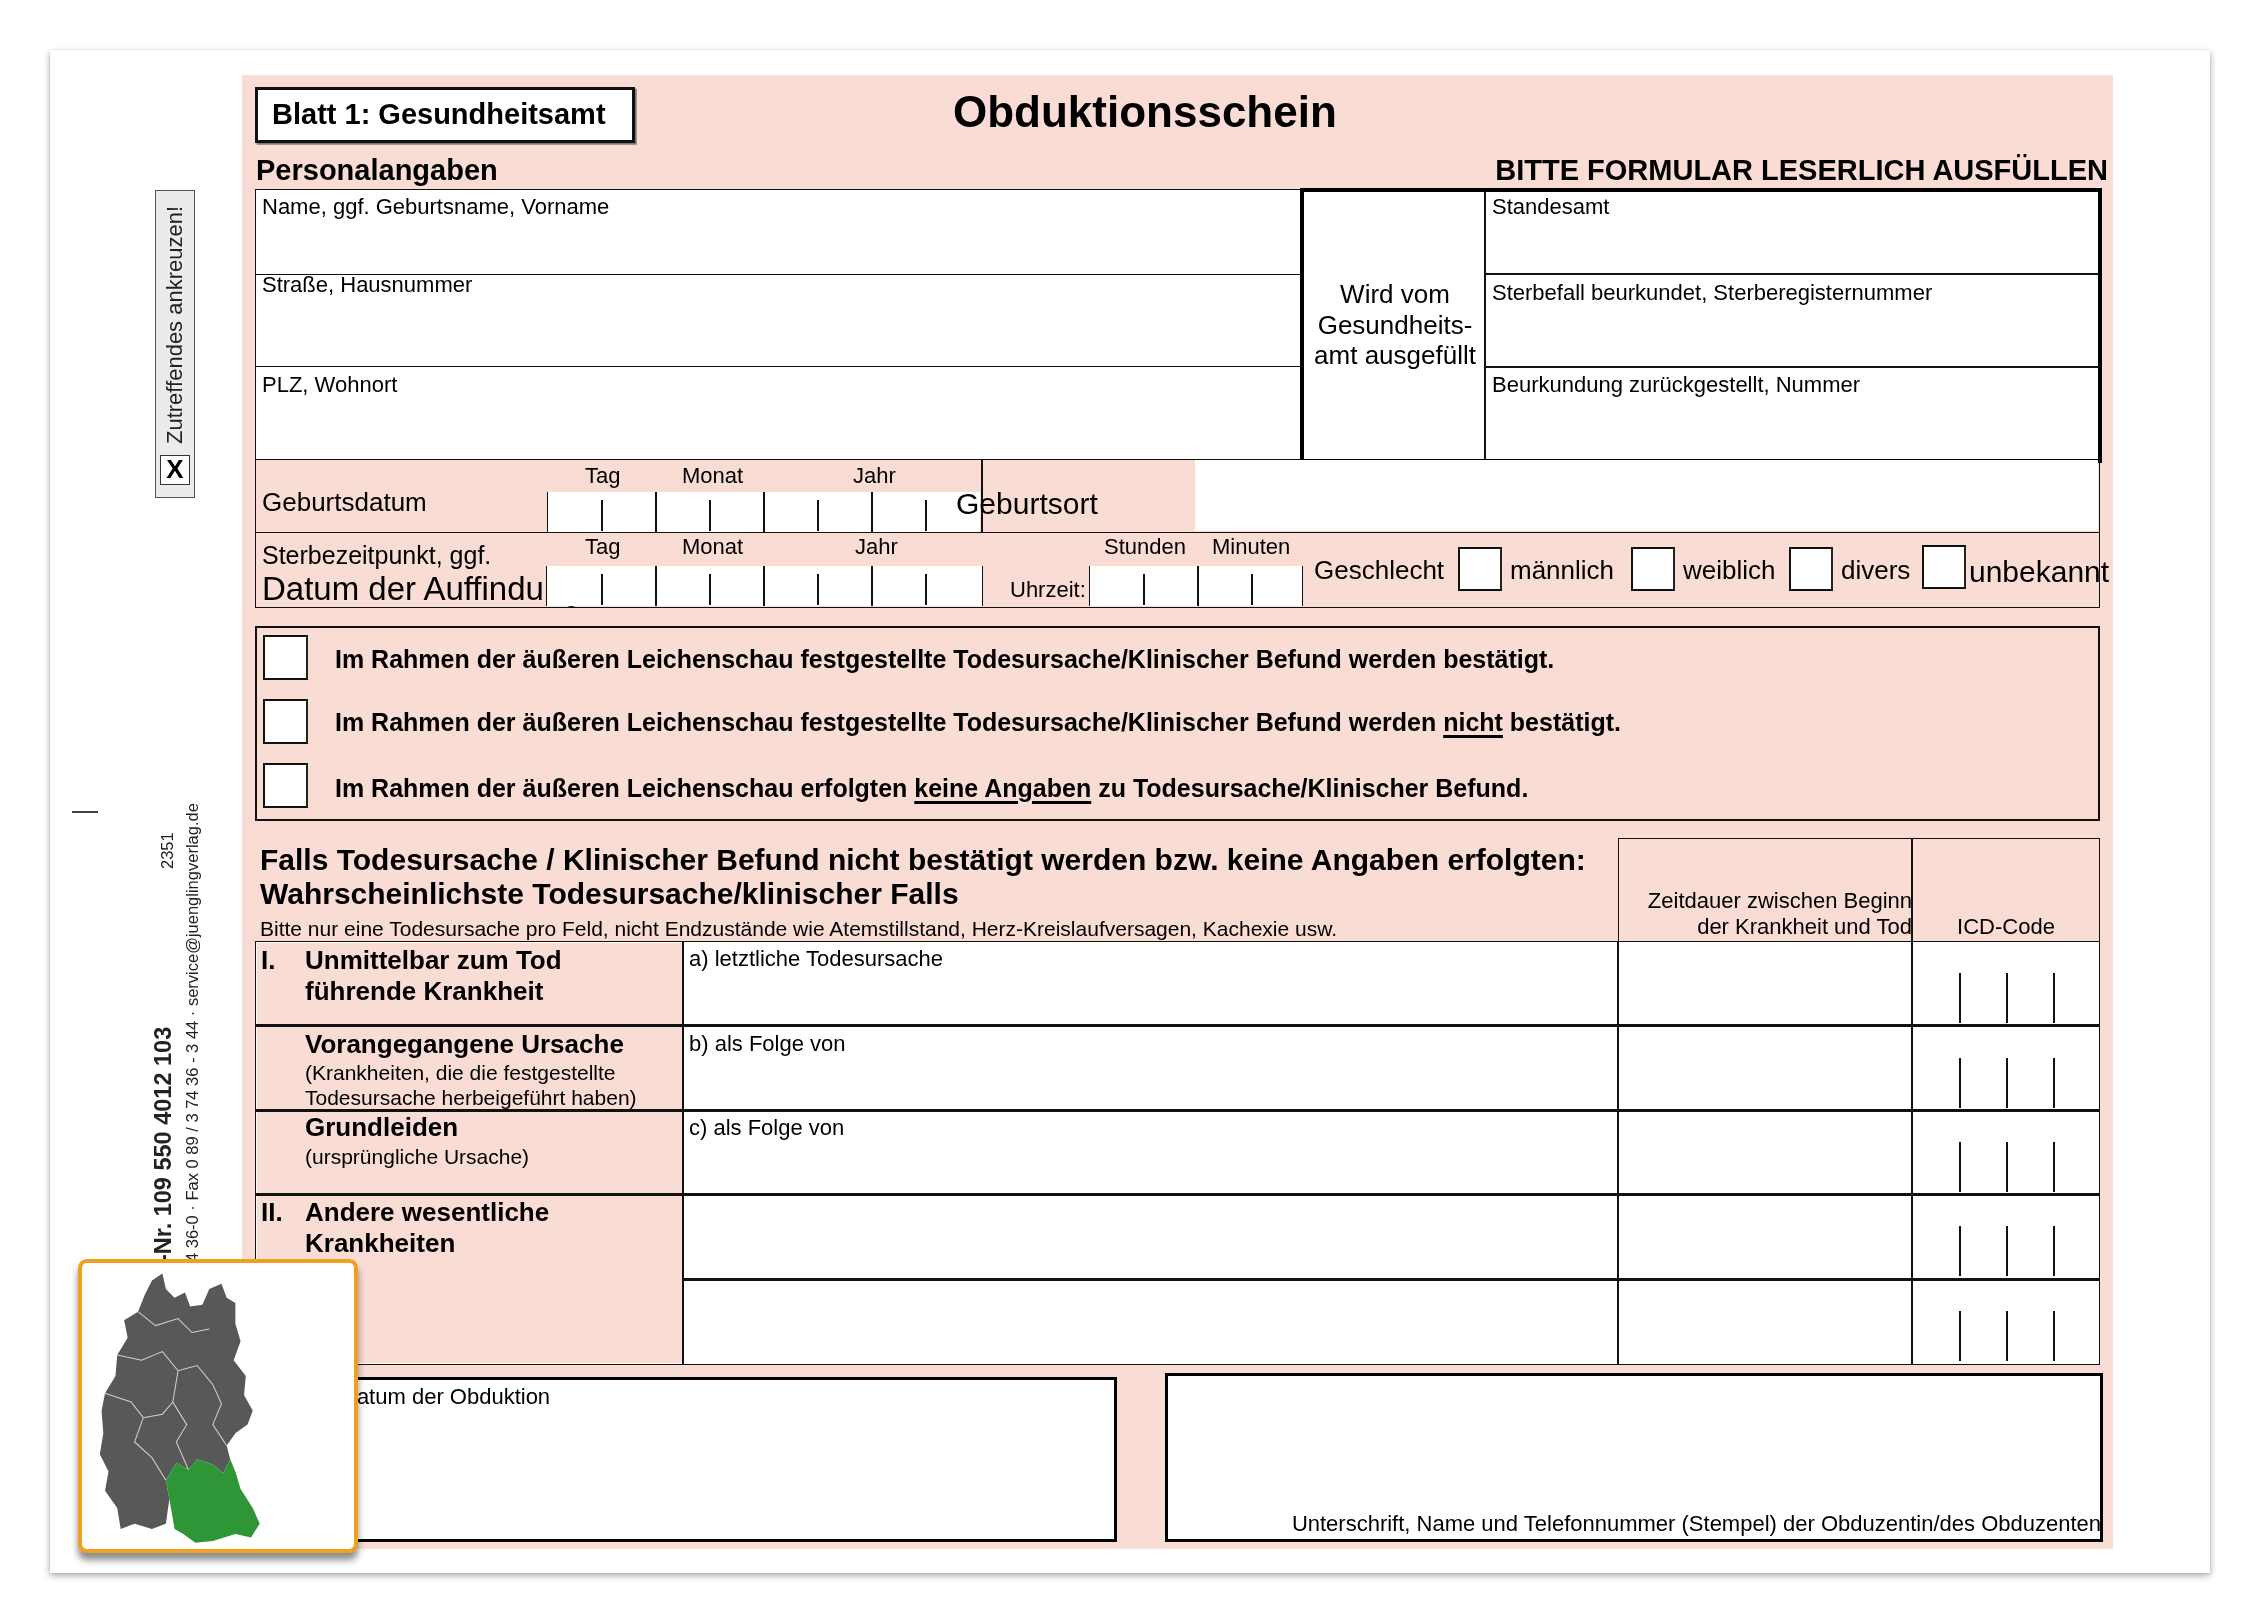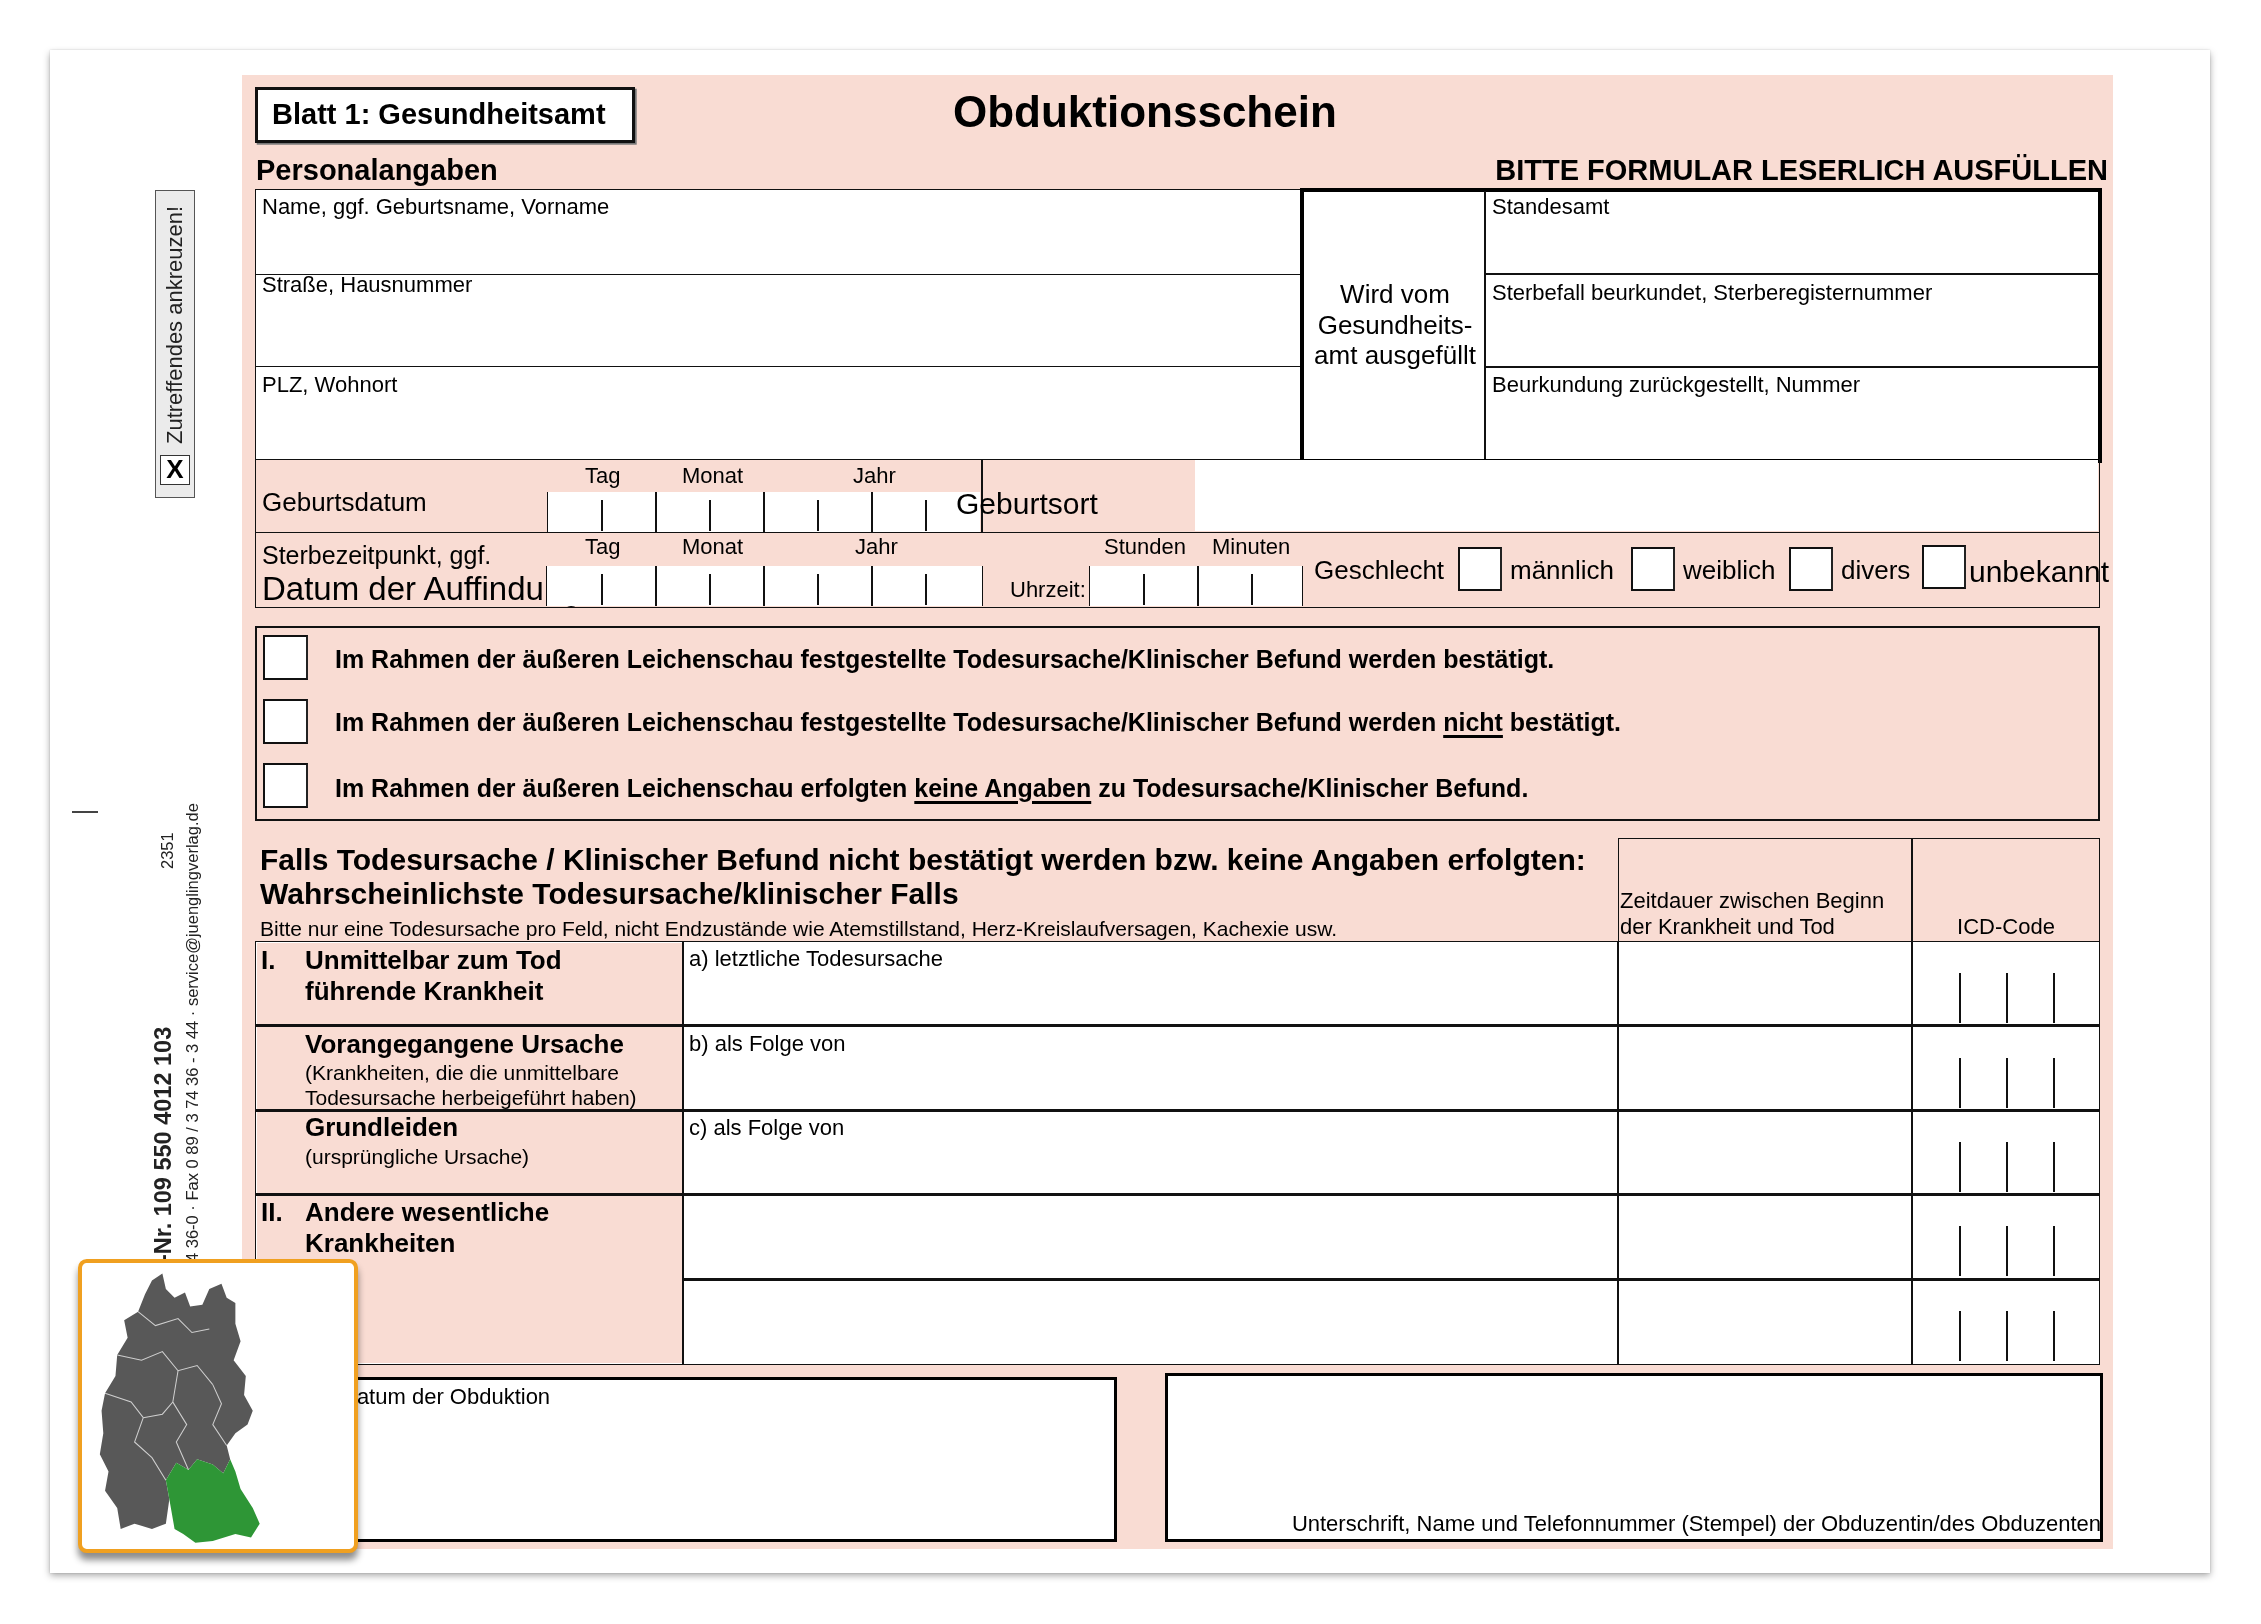--- a/index.html
+++ b/index.html
@@ -114,21 +114,21 @@
 <div class="abs bold" style="left:335px;top:708px;font-size:25px;white-space:pre;"><span>Im Rahmen der äußeren Leichenschau festgestellte Todesursache/Klinischer Befund werden </span><u>nicht</u><span> bestätigt.</span></div>
 <div class="abs cb" style="left:263px;top:763px;width:45px;height:45px;"></div>
 <div class="abs bold" style="left:335px;top:774px;font-size:25px;white-space:pre;"><span>Im Rahmen der äußeren Leichenschau erfolgten </span><u>keine Angaben</u><span> zu Todesursache/Klinischer Befund.</span></div>
 
 <div class="abs bold" style="left:260px;top:843px;font-size:30px;">Falls Todesursache / Klinischer Befund nicht bestätigt werden bzw. keine Angaben erfolgten:</div>
 <div class="abs bold" style="left:260px;top:877px;font-size:30px;">Wahrscheinlichste Todesursache/klinischer Falls</div>
 <div class="abs" style="left:260px;top:917px;font-size:21px;">Bitte nur eine Todesursache pro Feld, nicht Endzustände wie Atemstillstand, Herz-Kreislaufversagen, Kachexie usw.</div>
 
 <div class="abs" style="left:1618px;top:838px;width:482px;height:105px;border:1.7px solid #111;border-bottom:none;"></div>
 <div class="abs vline" style="left:1911px;top:838px;height:104px;"></div>
-<div class="abs" style="left:1620px;top:888px;width:292px;text-align:left;font-size:22px;line-height:1.2;">
+<div class="abs" style="left:1620px;top:888px;width:292px;text-align:right;font-size:22px;line-height:1.2;">
   <div>Zeitdauer zwischen Beginn</div>
   <div>der Krankheit und Tod</div>
 </div>
 <div class="abs" style="left:1913px;top:914px;width:186px;text-align:center;font-size:22px;">ICD-Code</div>
 
 <div class="abs white" style="left:255px;top:941px;width:1845px;height:424px;border:1.7px solid #111;"></div>
 <div class="abs" style="left:257px;top:943px;width:426px;height:420px;background:#f9dcd3;"></div>
 <div class="abs vline" style="left:682px;top:941px;height:424px;"></div>
 <div class="abs vline" style="left:1617px;top:941px;height:424px;"></div>
 <div class="abs vline" style="left:1911px;top:941px;height:424px;"></div>
@@ -137,21 +137,21 @@
 <div class="abs hline" style="left:255px;top:1193px;width:1845px;height:2.6px;"></div>
 <div class="abs hline" style="left:682px;top:1278px;width:1418px;height:2.6px;"></div>
 
 <div class="abs bold" style="left:261px;top:945px;font-size:26px;">I.</div>
 <div class="abs bold" style="left:305px;top:945px;font-size:26px;line-height:1.2;">
   <div>Unmittelbar zum Tod</div>
   <div>führende Krankheit</div>
 </div>
 <div class="abs" style="left:305px;top:1029px;">
   <div class="bold" style="font-size:26px;">Vorangegangene Ursache</div>
-  <div style="font-size:21px;line-height:1.2;">(Krankheiten, die die unmittelbare</div>
+  <div style="font-size:21px;line-height:1.2;">(Krankheiten, die die festgestellte</div>
   <div style="font-size:21px;line-height:1.2;">Todesursache herbeigeführt haben)</div>
 </div>
 <div class="abs" style="left:305px;top:1112px;">
   <div class="bold" style="font-size:26px;">Grundleiden</div>
   <div style="font-size:21px;line-height:1.3;">(ursprüngliche Ursache)</div>
 </div>
 <div class="abs bold" style="left:261px;top:1197px;font-size:26px;">II.</div>
 <div class="abs bold" style="left:305px;top:1197px;font-size:26px;line-height:1.2;">
   <div>Andere wesentliche</div>
   <div>Krankheiten</div>

